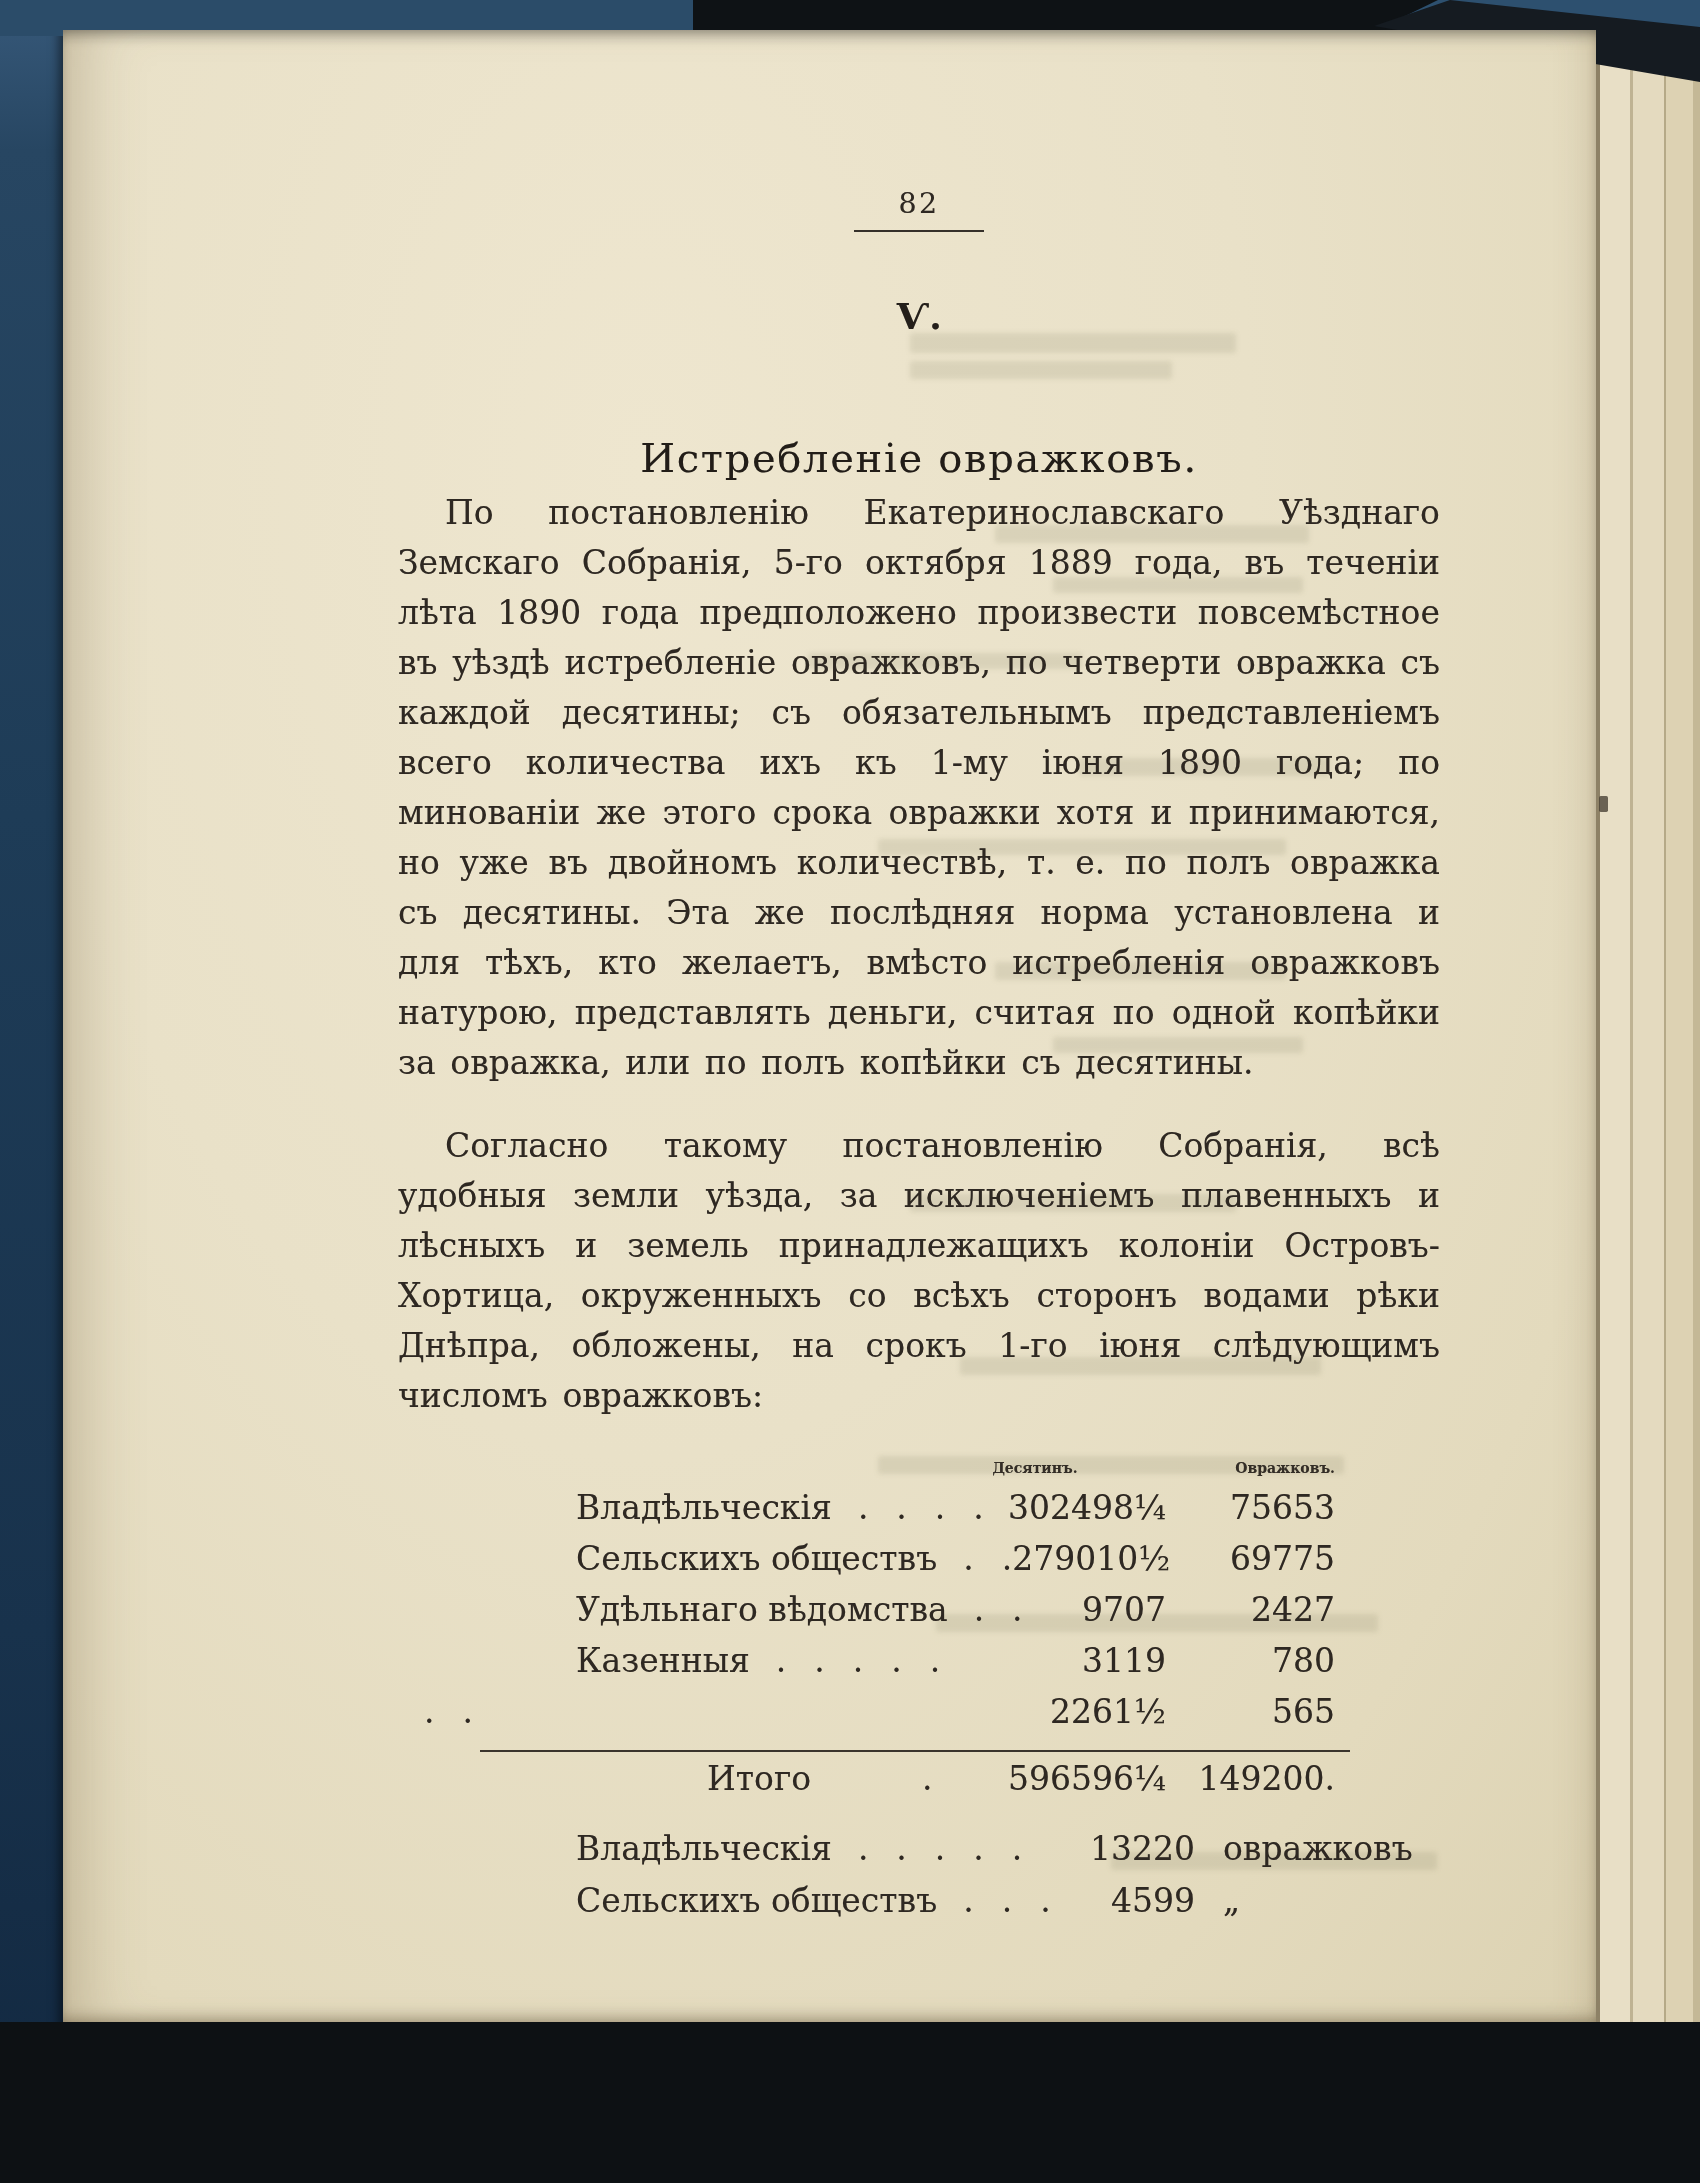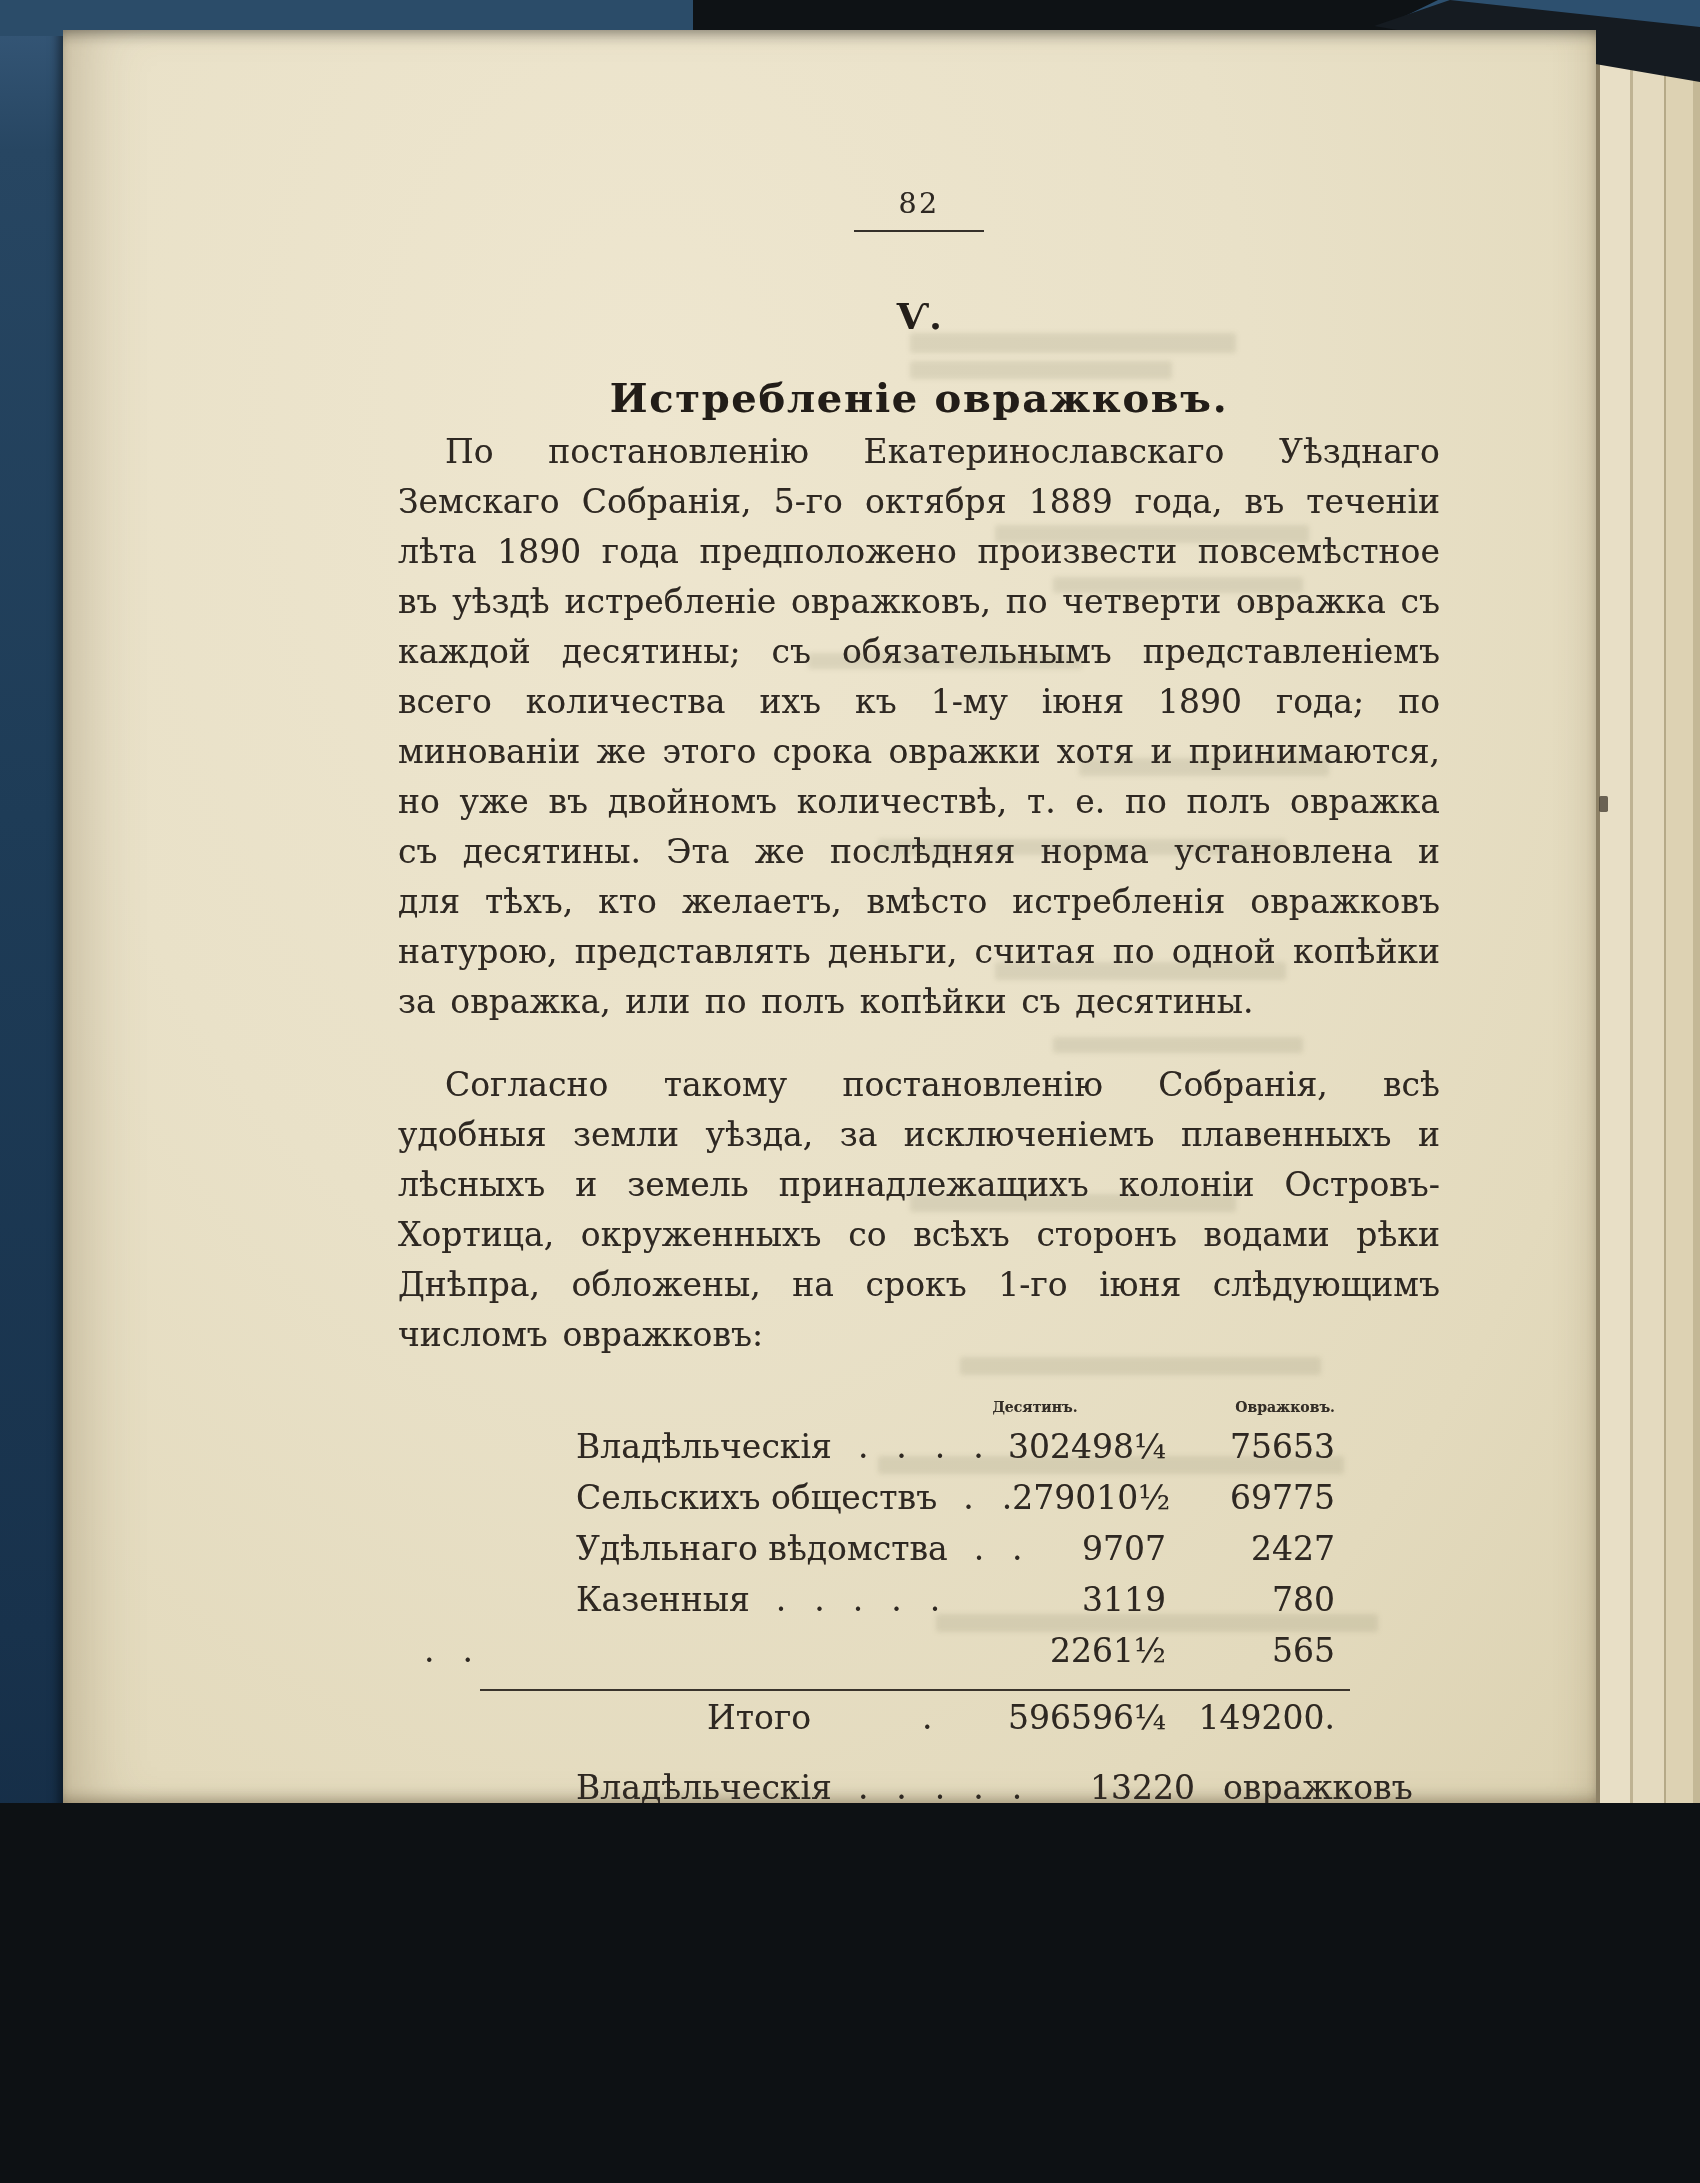--- a/index.html
+++ b/index.html
@@ -1,16 +1,16 @@
 <!DOCTYPE html>
 <html style="font-size:9.3px"><head>
 <meta charset="utf-8">
 <style>
   html,body{margin:0;padding:0;background:#0d1114;}
-  #screen{position:relative;width:1700px;height:1803px;overflow:hidden;
+  #screen{position:relative;width:1700px;height:2022px;overflow:hidden;
           font-family:"DejaVu Serif","Liberation Serif",serif;background:#c2410c;}
 
   
   .cover-left{position:absolute;left:0;top:0;width:63px;height:2183px;
     background:linear-gradient(180deg,#37597a 0px,#274662 151px,#1e3c57 815px,#18324c 1630px,#122840 2183px);
     box-shadow:inset -8.2px 0 10.5px -4.7px rgba(0,0,0,.55);}
   .top-strip{position:absolute;left:0;top:0;width:1700px;height:30px;background:#0e1215;}
   .top-strip-blue{position:absolute;left:0;top:0;width:693px;height:36px;background:#2b4c69;}
   .wedge-blue{position:absolute;right:0;top:0;width:303px;height:99px;background:#2d506f;
     clip-path:polygon(41px 0px,303px 0px,303px 69px,0px 20px);}
@@ -36,21 +36,21 @@
 
   
   .content{position:absolute;left:335px;top:0;width:1042px;color:#2e2822;
     font-size:33px;line-height:50px;text-shadow:0 0 0.6px rgba(46,40,34,.35);}
 
   .pagenum-wrap{margin-top:147px;text-align:center;}
   .pagenum{display:inline-block;font-size:28.5px;line-height:34px;letter-spacing:2.3px;
     padding:0 45px 9.3px 45px;border-bottom:2.3px solid #35302a;}
 
   .section-mark{margin-top:65px;text-align:center;font-weight:700;font-size:36px;line-height:38px;color:#241f1a;}
-  .chapter-title{margin-top:39px;text-align:center;font-weight:700;font-size:40px;line-height:47px;
+  .chapter-title{margin-top:100px;text-align:center;font-weight:400;font-size:40px;line-height:47px;
     letter-spacing:1.7px;color:#221d18;}
 
   .para{margin-top:6px;text-align:justify;text-indent:47px;word-spacing:4.1px;}
   .para.first{}
 
   
   .t-head{display:flex;margin-top:11.6px;padding-right:105px;font-size:14px;line-height:28px;font-weight:700;
     color:#332d26;}
   .t-head .spacer{flex:1;}
   .t-head .h-des{width:250px;text-align:center;}

